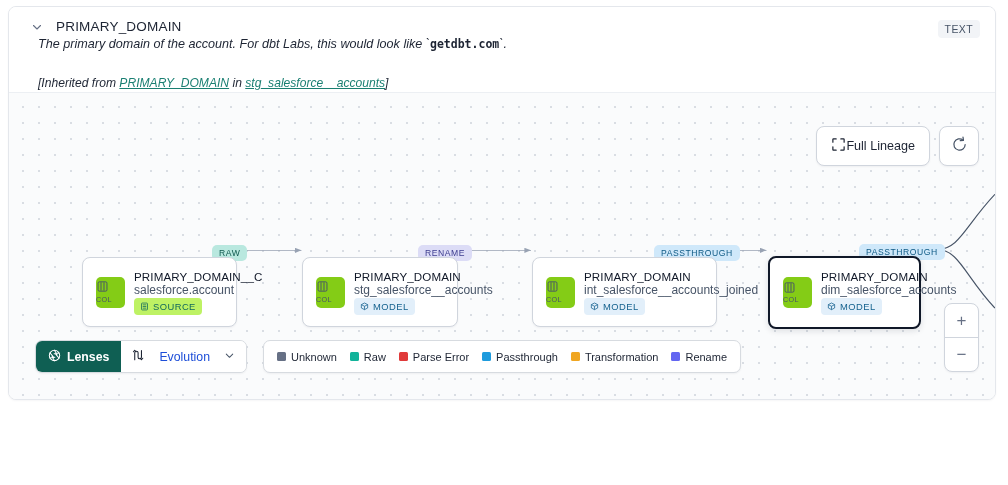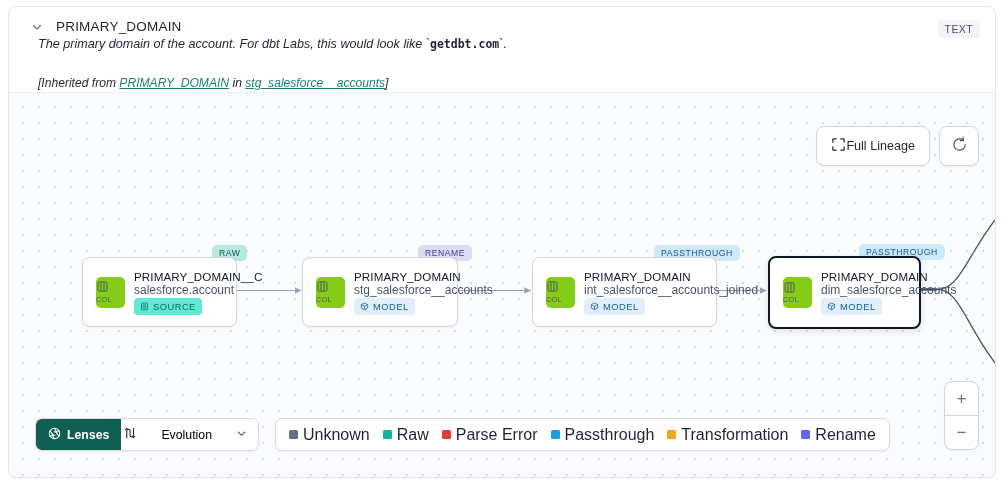--- a/index.html
+++ b/index.html
@@ -4,21 +4,21 @@
 <style>
   html,body{margin:0;padding:0;}
   body{
     width:1008px;height:485px;
     background:#ffffff;
     font-family:"Liberation Sans","DejaVu Sans",sans-serif;
     -webkit-font-smoothing:antialiased;
     overflow:hidden;
   }
   .panel{
-    position:absolute;left:8px;top:6px;width:988px;height:472px;
+    position:absolute;left:8px;top:6px;width:988px;height:394px;
     background:#ffffff;
     border:1px solid #e4e7ec;
     border-radius:8px;
     box-sizing:border-box;
     overflow:hidden;
     box-shadow:0 1px 2px rgba(16,24,40,.04);
   }
   
   .hdr{position:relative;height:84px;background:#fff;box-sizing:border-box;padding:0;}
   .hdr-row1{position:absolute;left:22px;top:12px;display:flex;align-items:center;gap:13px;}
@@ -76,21 +76,21 @@
   .colchip .glyph{display:block;line-height:0;}
   .colchip .lbl{font-size:7.2px;letter-spacing:.3px;margin-top:1.5px;color:#475467;}
   .node-body{display:flex;flex-direction:column;min-width:0;}
   .node-col{font-size:11.6px;color:#101828;letter-spacing:.1px;white-space:nowrap;}
   .node-tbl{font-size:12px;color:#475467;white-space:nowrap;}
   .tag{
     display:inline-flex;align-items:center;gap:4px;
     font-size:9.4px;letter-spacing:.45px;
     padding:3px 6px;border-radius:4px;width:max-content;margin-top:1px;
   }
-  .tag.source{background:#5eead4;color:#12685c;}
+  .tag.source{background:#bef264;color:#12685c;}
   .tag.model{background:#e2effa;color:#15628f;justify-content:center;}
   .tag .ticon{line-height:0;display:block;}
   
   .badge{
     position:absolute;
     font-size:8.6px;letter-spacing:.55px;
     padding:3px 7px;border-radius:5px;
     white-space:nowrap;
   }
   .badge.raw{background:#b9e8df;color:#10594f;}
@@ -124,29 +124,29 @@
   .segwrap{
     display:flex;align-items:stretch;height:31px;
     border:1px solid #d7dbe0;border-radius:7px;overflow:hidden;background:#fff;
     box-shadow:0 1px 2px rgba(16,24,40,.05);
   }
   .seg-lenses{
     background:#0f5f53;color:#fff;display:flex;align-items:center;gap:6px;
     padding:0 12px;font-size:12.3px;font-weight:bold;
   }
   .seg-evo{
-    display:flex;align-items:center;gap:24px;padding:0 11px 0 2px;
-    font-size:12.3px;color:#000000;background:#fff;
+    display:flex;align-items:center;gap:14px;padding:0 11px 0 10px;
+    font-size:12.3px;color:#1d4ed8;background:#fff;
   }
   .legend{
     display:flex;align-items:center;gap:13px;height:31px;
     border:1px solid #d7dbe0;border-radius:7px;background:#fff;padding:0 13px;
     box-shadow:0 1px 2px rgba(16,24,40,.05);
   }
-  .lg{display:flex;align-items:center;gap:5px;font-size:16px;color:#1d2433;}
+  .lg{display:flex;align-items:center;gap:5px;font-size:11px;color:#1d2433;}
   .sw{width:9px;height:9px;border-radius:1.5px;display:block;}
 </style>
 </head>
 <body>
 
 <div class="panel">
 
   <div class="hdr">
     <div class="hdr-row1">
       <span class="chev">

